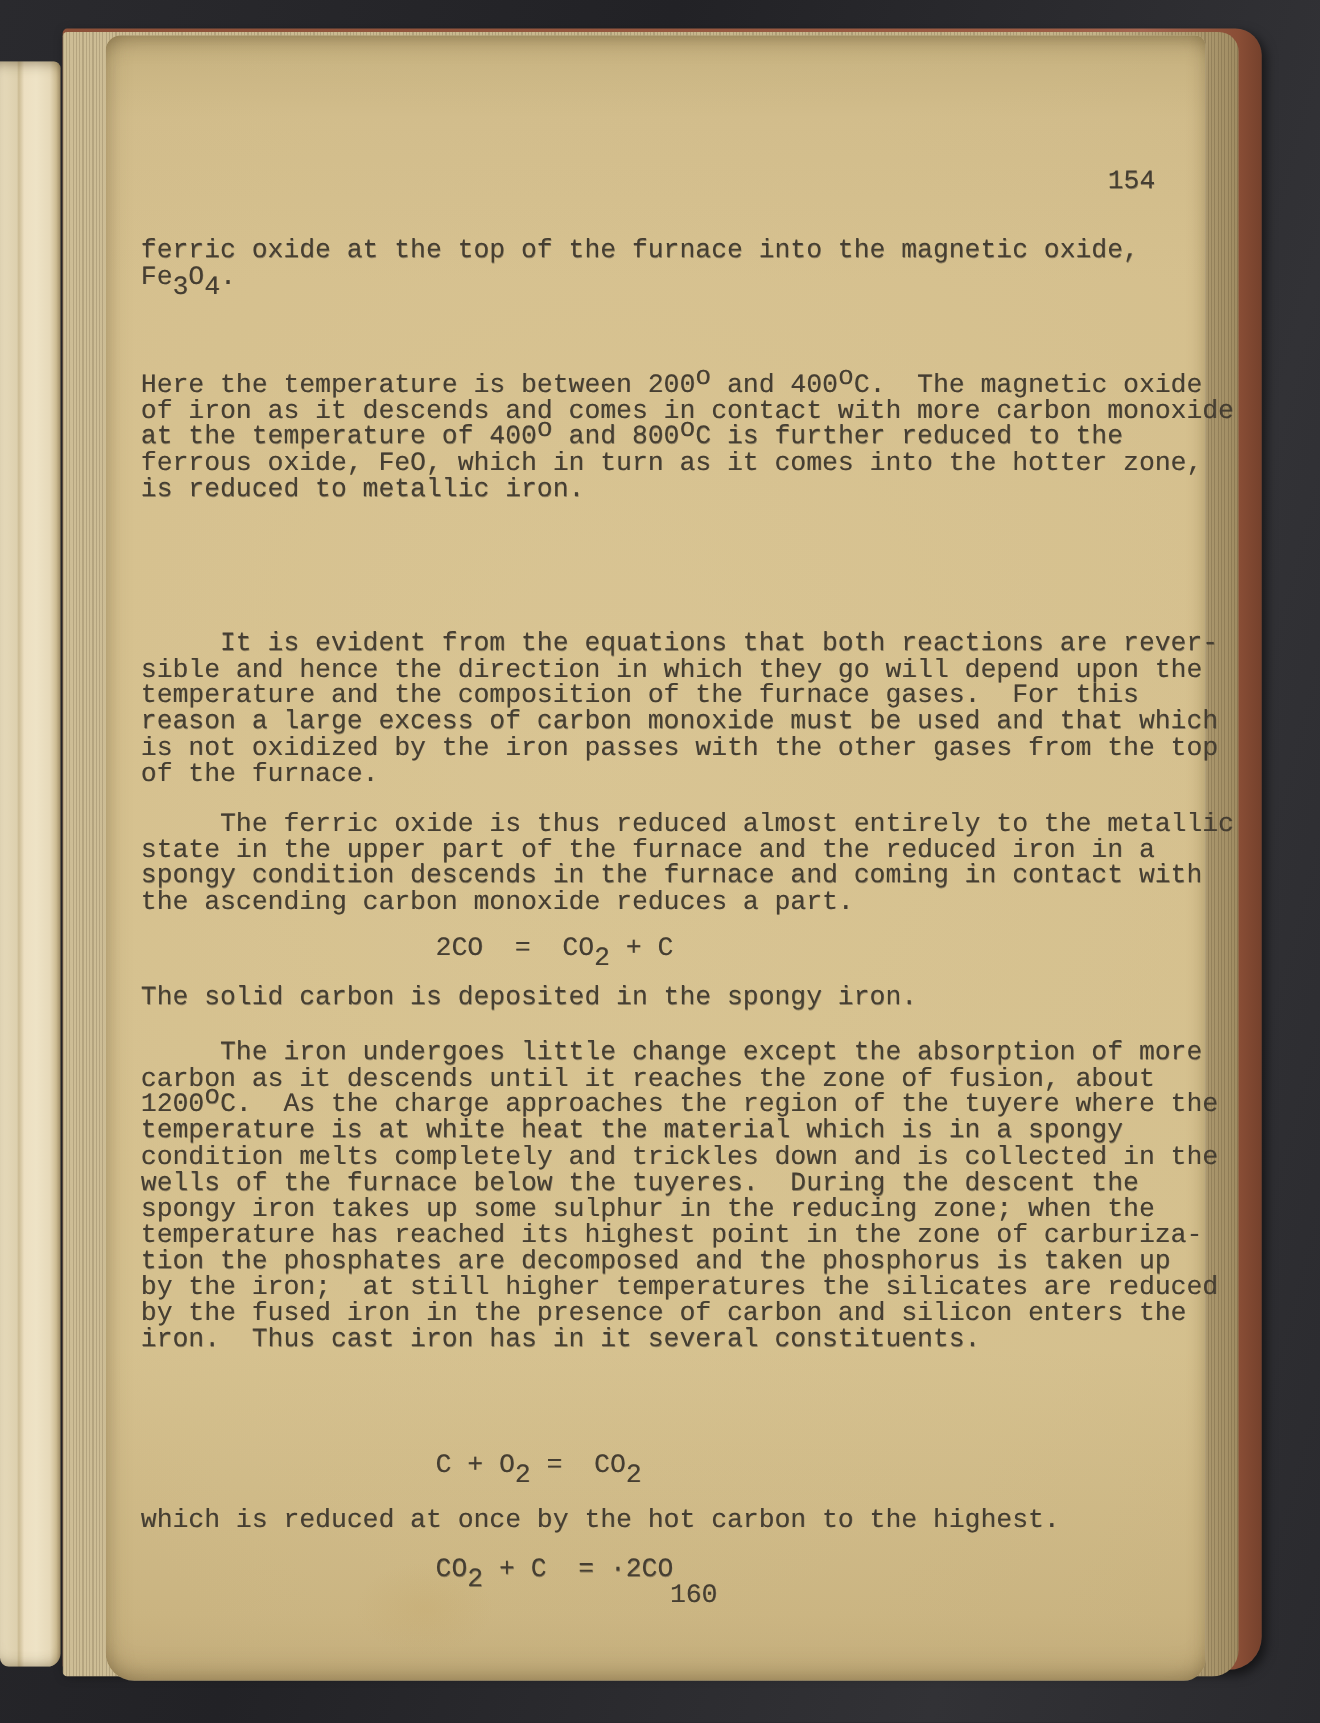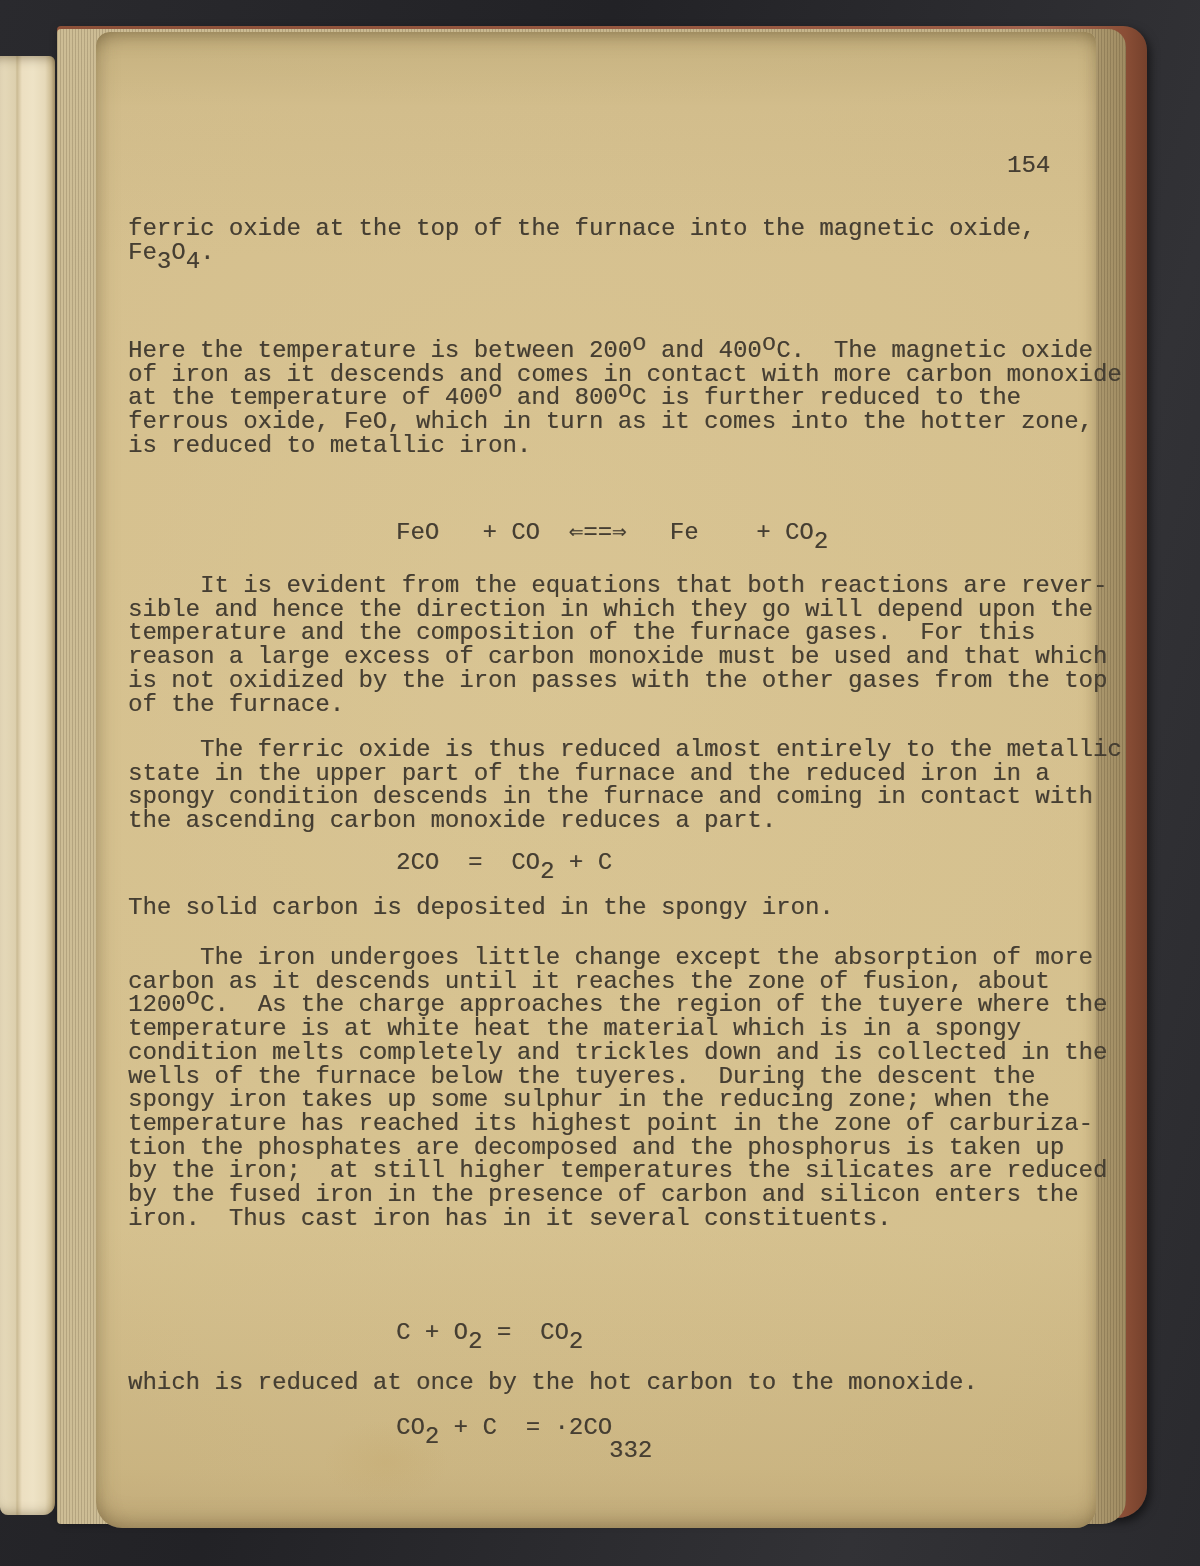--- a/index.html
+++ b/index.html
@@ -85,21 +85,20 @@
 Fe<span class="sb">3</span>O<span class="sb">4</span>.</div>
 
 
     <div class="txt" style="left:32px;top:307px;">Here the temperature is between 200<span class="sp">o</span> and 400<span class="sp">o</span>C.  The magnetic oxide
 of iron as it descends and comes in contact with more carbon monoxide
 at the temperature of 400<span class="sp">o</span> and 800<span class="sp">o</span>C is further reduced to the
 ferrous oxide, FeO, which in turn as it comes into the hotter zone,
 is reduced to metallic iron.</div>
 
 
-    <div class="txt" style="left:300px;top:489px;">FeO   + CO  ⇐==⇒   Fe    + CO<span class="sb">2</span></div>
 
     <div class="txt" style="left:32px;top:706px;">     The ferric oxide is thus reduced almost entirely to the metallic
 state in the upper part of the furnace and the reduced iron in a
 spongy condition descends in the furnace and coming in contact with
 the ascending carbon monoxide reduces a part.</div>
 
     <div class="txt" style="left:32px;top:542px;">     It is evident from the equations that both reactions are rever-
 sible and hence the direction in which they go will depend upon the
 temperature and the composition of the furnace gases.  For this
 reason a large excess of carbon monoxide must be used and that which
@@ -119,20 +118,20 @@
 spongy iron takes up some sulphur in the reducing zone; when the
 temperature has reached its highest point in the zone of carburiza-
 tion the phosphates are decomposed and the phosphorus is taken up
 by the iron;  at still higher temperatures the silicates are reduced
 by the fused iron in the presence of carbon and silicon enters the
 iron.  Thus cast iron has in it several constituents.</div>
 
 
     <div class="txt" style="left:300px;top:1289px;">C + O<span class="sb">2</span> =  CO<span class="sb">2</span></div>
 
-    <div class="txt" style="left:32px;top:1339px;">which is reduced at once by the hot carbon to the monoxide.</div>
+    <div class="txt" style="left:32px;top:1339px;">which is reduced at once by the hot carbon to the highest.</div>
 
     <div class="txt" style="left:300px;top:1384px;">CO<span class="sb">2</span> + C  = ·2CO</div>
 
-    <div class="txt" style="left:513px;top:1407px;">332</div>
+    <div class="txt" style="left:513px;top:1407px;">160</div>
 
   </div>
 </div>
 
 </body></html>

